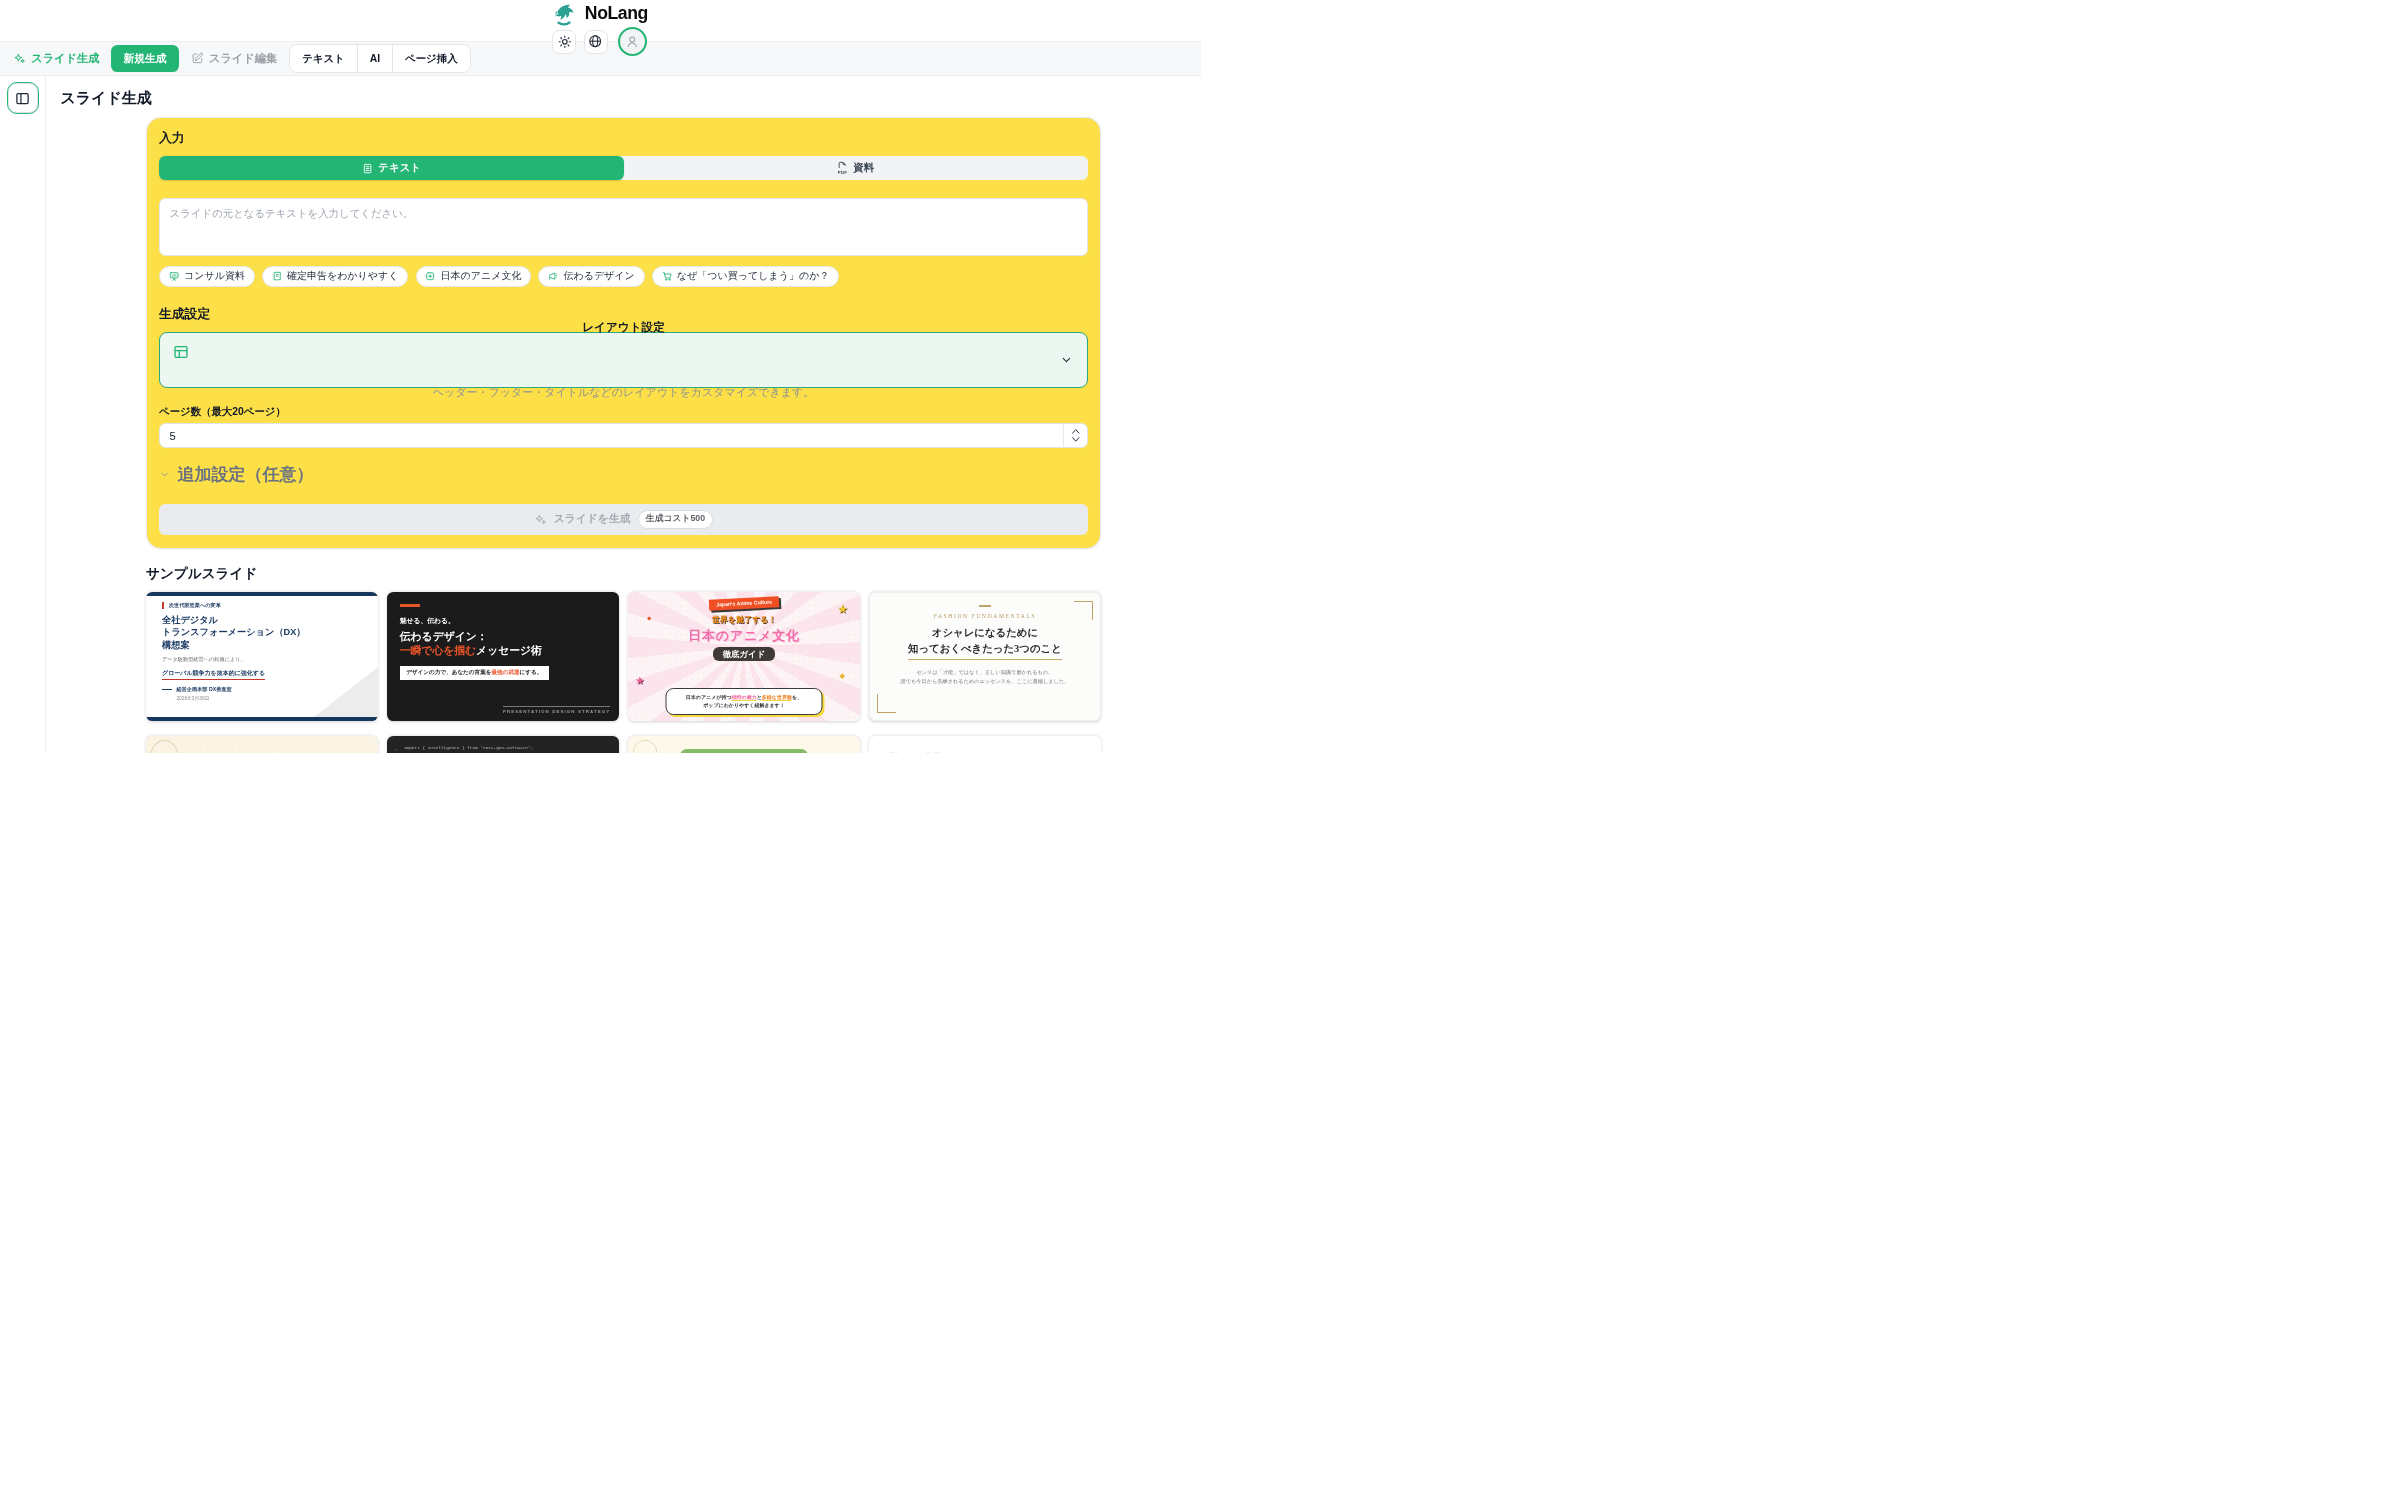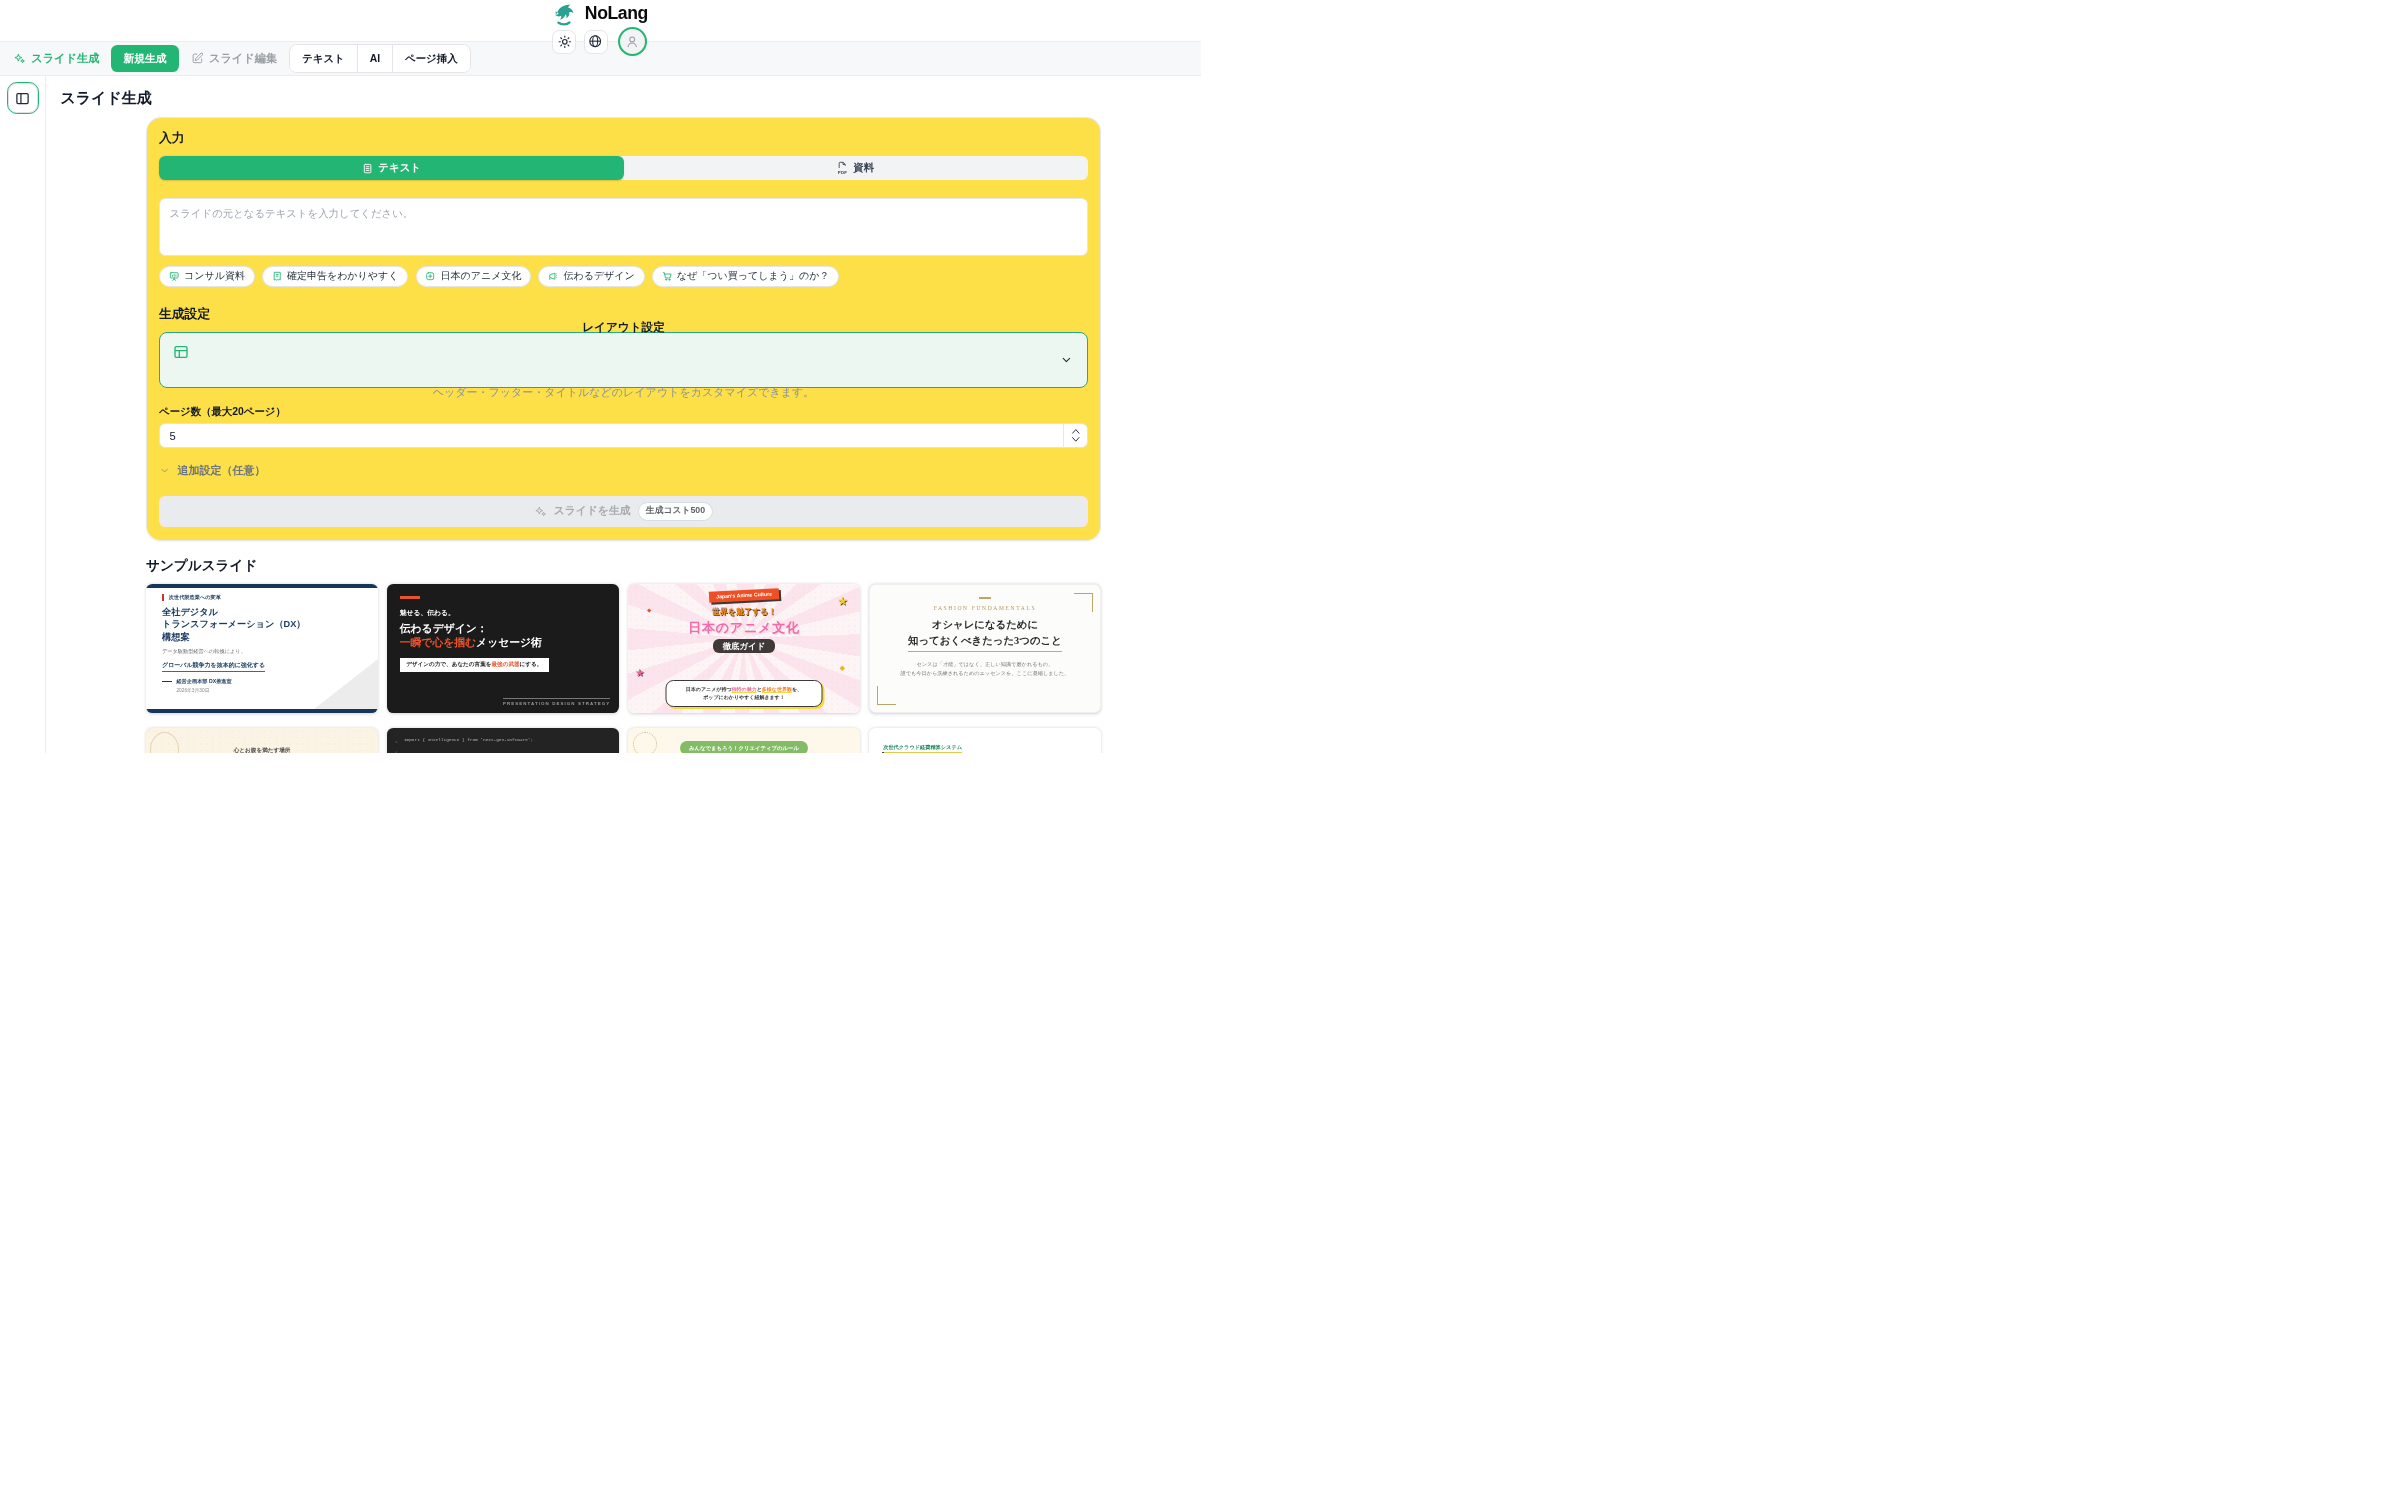--- a/index.html
+++ b/index.html
@@ -71,21 +71,21 @@
   .lp-title { font-size:11.6px; font-weight:800; color:#111827; }
   .lp-desc { font-size:11px; color:#8a9097;margin-top:44px; }
   .pages-label { margin-top:17px; font-size:10.4px; font-weight:700; color:#111827; }
   .num-wrap { margin-top:4px; position:relative; }
   .num-input { width:100%; height:25.6px; border:0.8px solid #dfe3e7; border-radius:6.4px;
     padding:0 32px 0 9.6px; font-size:11.2px; font-family:inherit; color:#111827; outline:none; }
   .stepper { position:absolute; right:0.8px; top:0.8px; bottom:0.8px; width:24px; border-left:0.8px solid #e6e8eb;
     display:flex; flex-direction:column; align-items:center; justify-content:center; gap:1.6px; }
   .step-btn { background:none; border:none; cursor:pointer; padding:0; line-height:0; }
   .additional { margin-top:15px; display:flex; align-items:center; gap:7.2px; color:#6b7280;
-    font-size:11px; font-weight:700; cursor:pointer; }
+    font-size:17px; font-weight:700; cursor:pointer; }
   .gen-btn { margin-top:17.6px; width:100%; height:31px; background:#e9ebee; border:none; border-radius:6.4px;
     display:flex; align-items:center; justify-content:center; gap:7.2px; cursor:default; font-family:inherit; }
   .gen-btn .gen-label { font-size:10.8px; font-weight:700; color:#a6abb3; }
   .cost-badge { background:#fff; border:0.8px solid #d9dce0; border-radius:798px; padding:2.4px 7.2px;
     font-size:8.8px; font-weight:700; color:#5f6368; }
 
   
   .samples-h { margin-top:16px; font-size:13.6px; font-weight:800; color:#111827; }
   .grid { margin-top:9.6px; display:grid; grid-template-columns:repeat(4,1fr); column-gap:8.8px; row-gap:14.4px; }
   .thumb { position:relative; height:129px; border-radius:6.4px; overflow:hidden; background:#fff;

